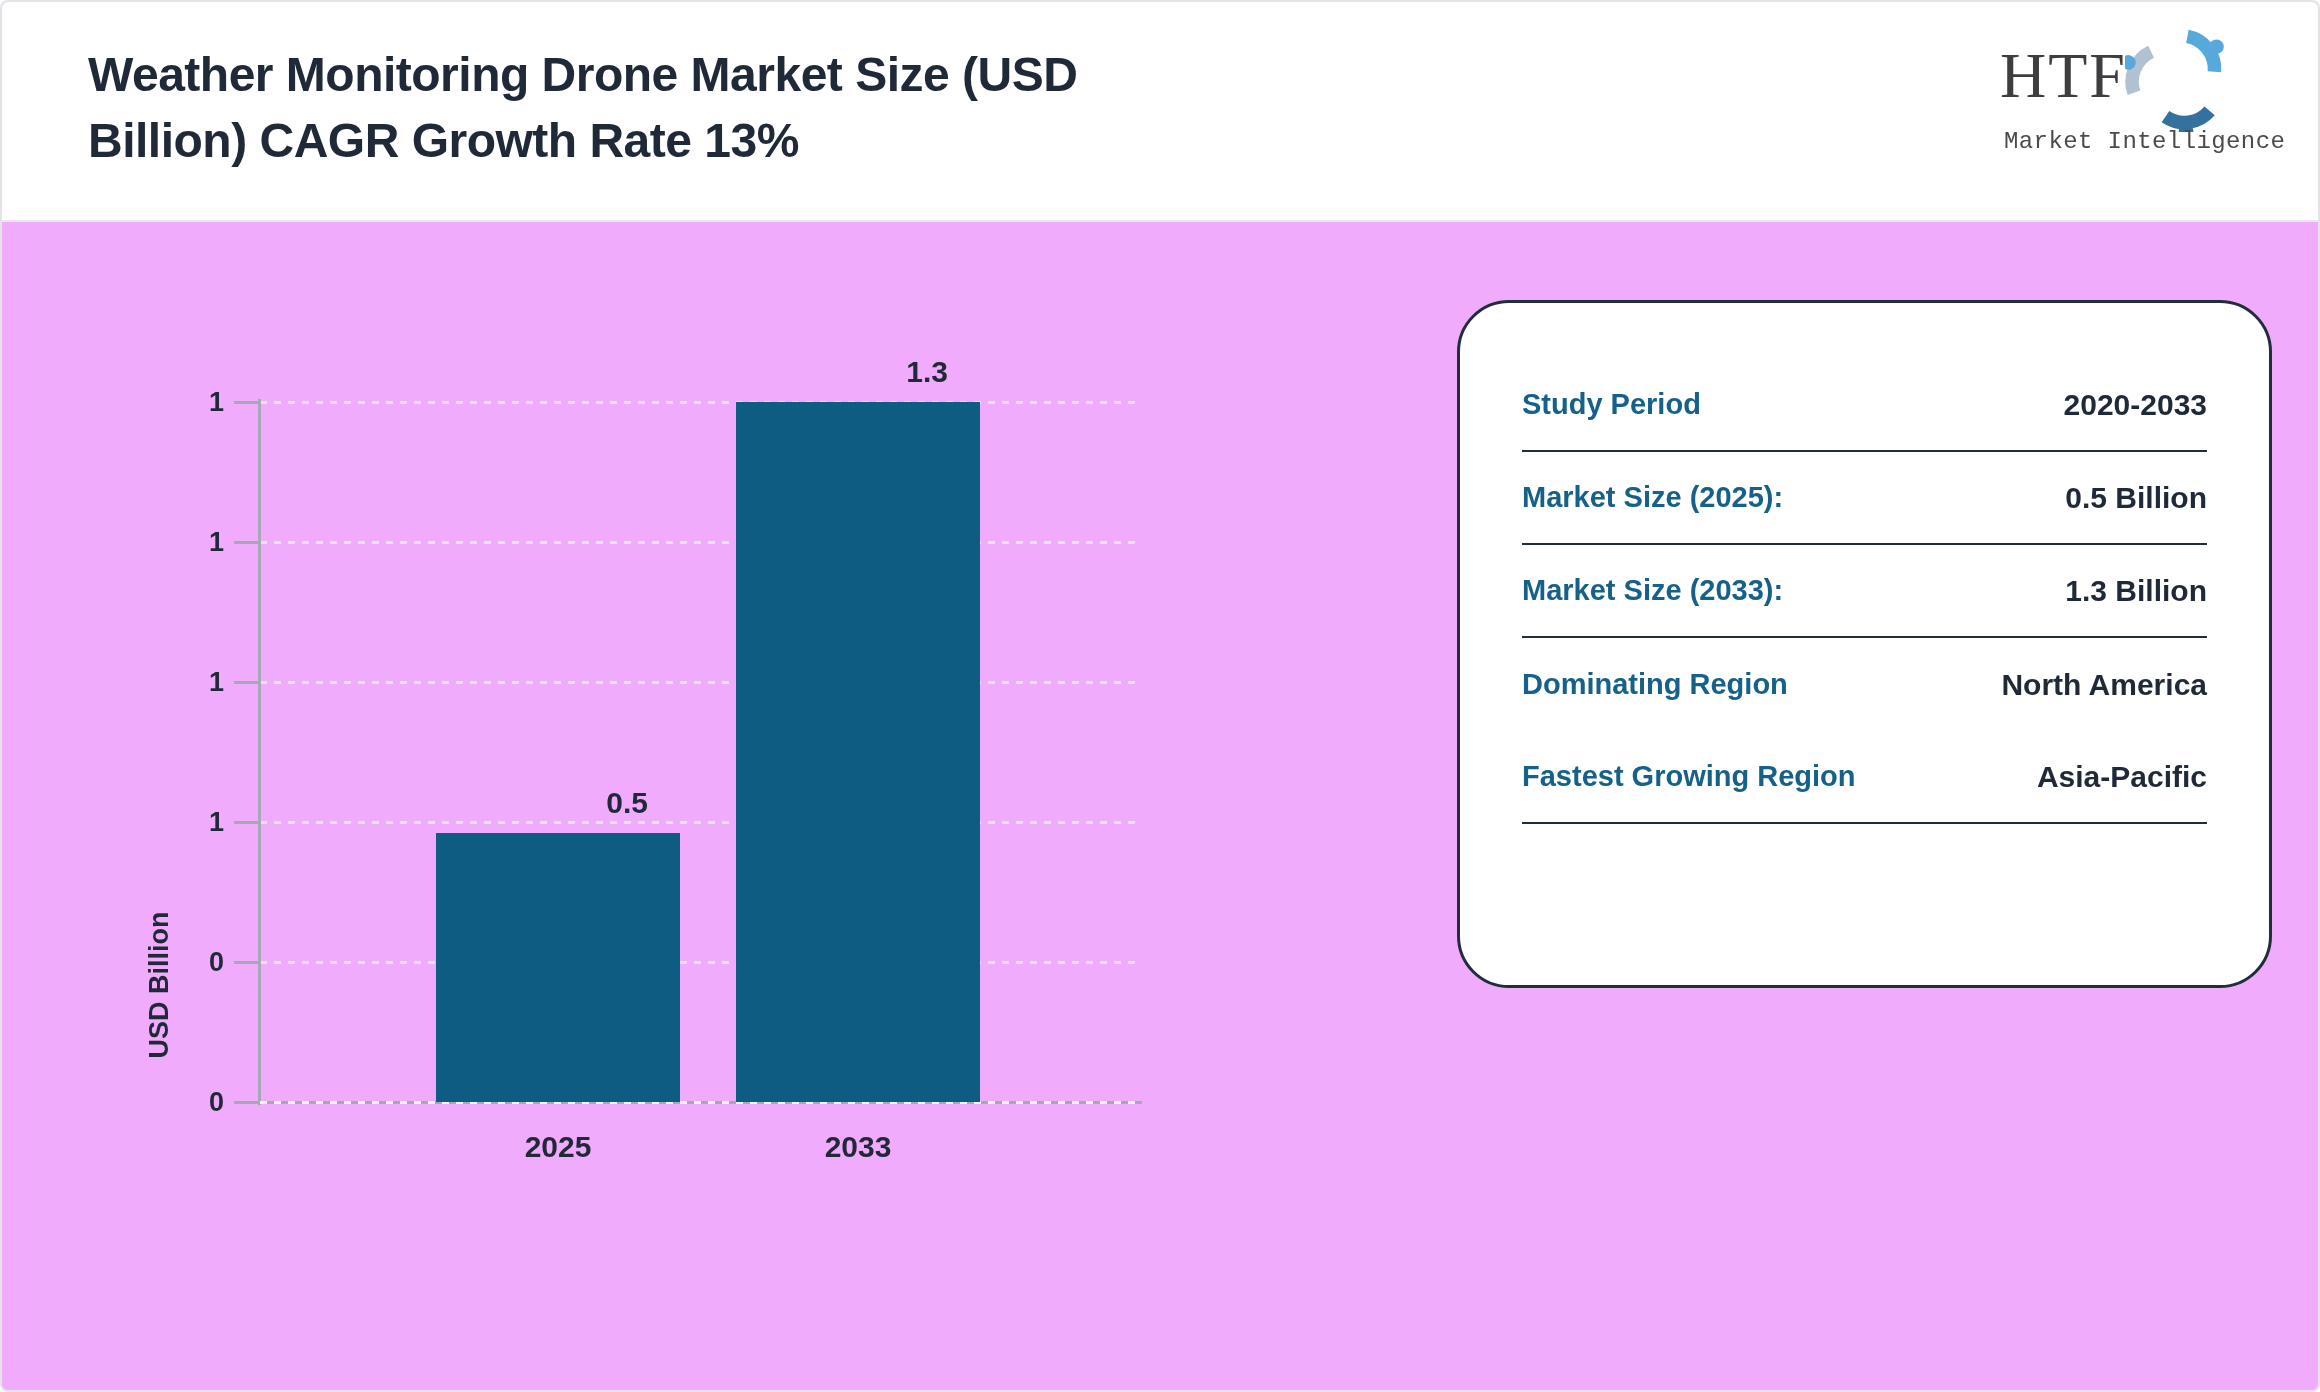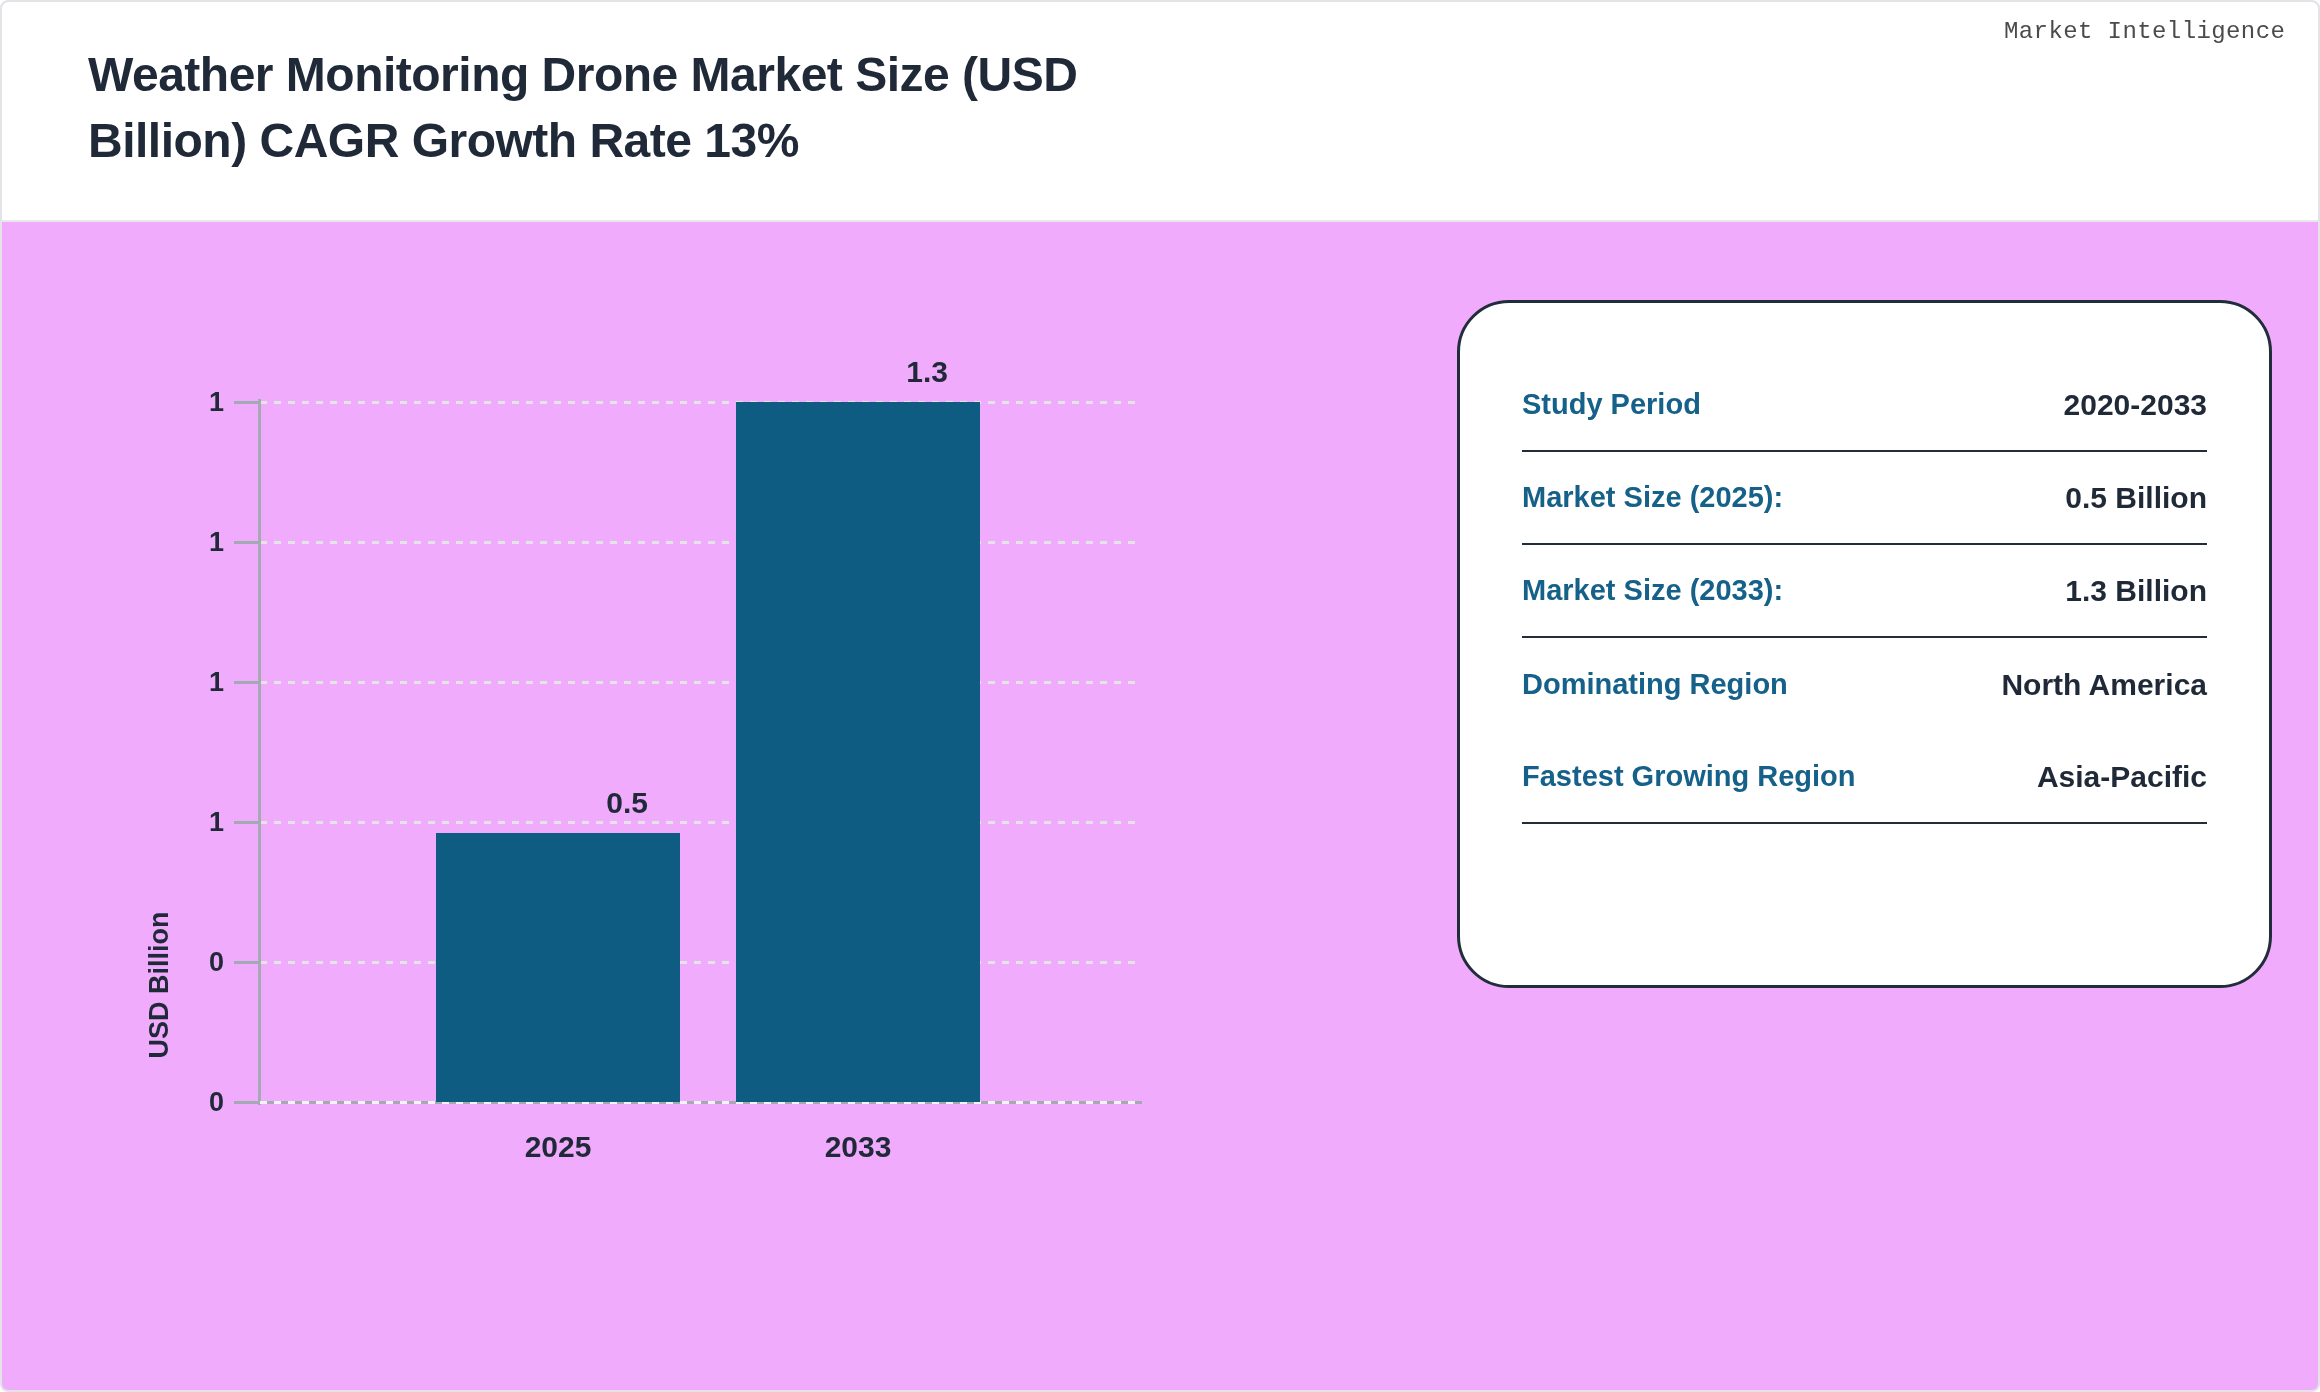--- a/index.html
+++ b/index.html
@@ -54,20 +54,39 @@
 
 <div class="frame">
 
   <div class="header">
     <div class="title">
       <div>Weather Monitoring Drone Market Size (USD</div>
       <div>Billion) CAGR Growth Rate 13%</div>
     </div>
 
     <div class="logo">
+      <div class="logo-row">
+        <span class="logo-text">HTF</span>
+        <span class="logo-swirl">
+          <svg width="104" height="104" viewBox="0 0 100 100">
+            <g>
+              <path d="M 60 8 A 32 32 0 0 1 86 42" fill="none" stroke="#57a8db" stroke-width="13" stroke-linecap="butt"></path>
+              <circle cx="88" cy="18" r="7" fill="#57a8db"></circle>
+            </g>
+            <g transform="rotate(120 50 50)">
+              <path d="M 60 8 A 32 32 0 0 1 86 42" fill="none" stroke="#35719f" stroke-width="13"></path>
+              <circle cx="88" cy="18" r="7" fill="#35719f"></circle>
+            </g>
+            <g transform="rotate(240 50 50)">
+              <path d="M 60 8 A 32 32 0 0 1 86 42" fill="none" stroke="#b0c2cf" stroke-width="13"></path>
+              <circle cx="88" cy="18" r="7" fill="#57a8db"></circle>
+            </g>
+          </svg>
+        </span>
+      </div>
       <div class="logo-sub">Market Intelligence</div>
     </div>
   </div>
   <div class="header-divider"></div>
 
   <div class="chart-region">
     <div class="y-axis-title">USD Billion</div>
     <div id="plot-area">
         <div class="gridline" style="left: 258px; top: 181px; width: 882px;"></div>
         <div class="tickmark" style="left: 232px; top: 181px; width: 26px; background: rgb(163, 170, 180);"></div>

